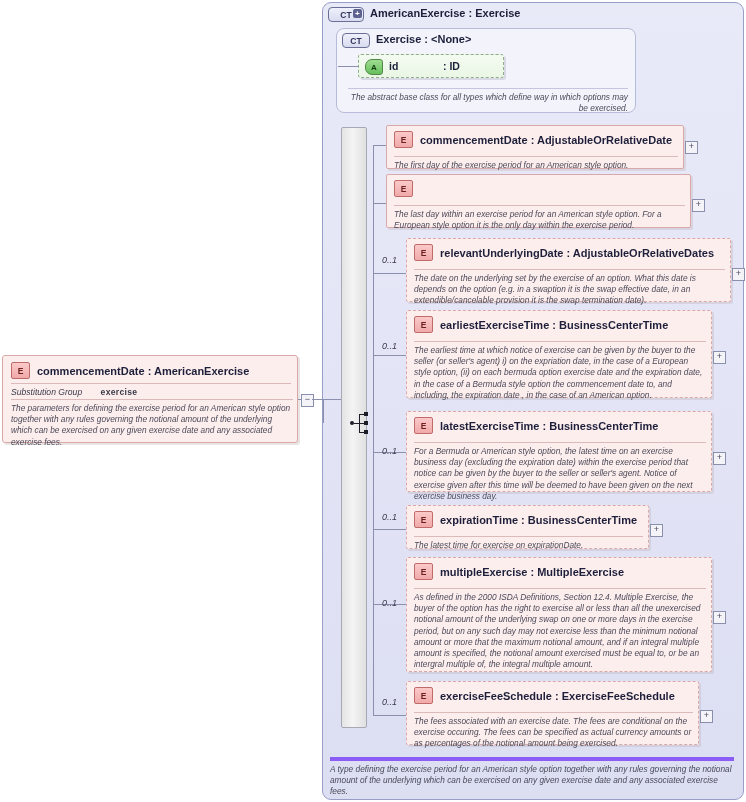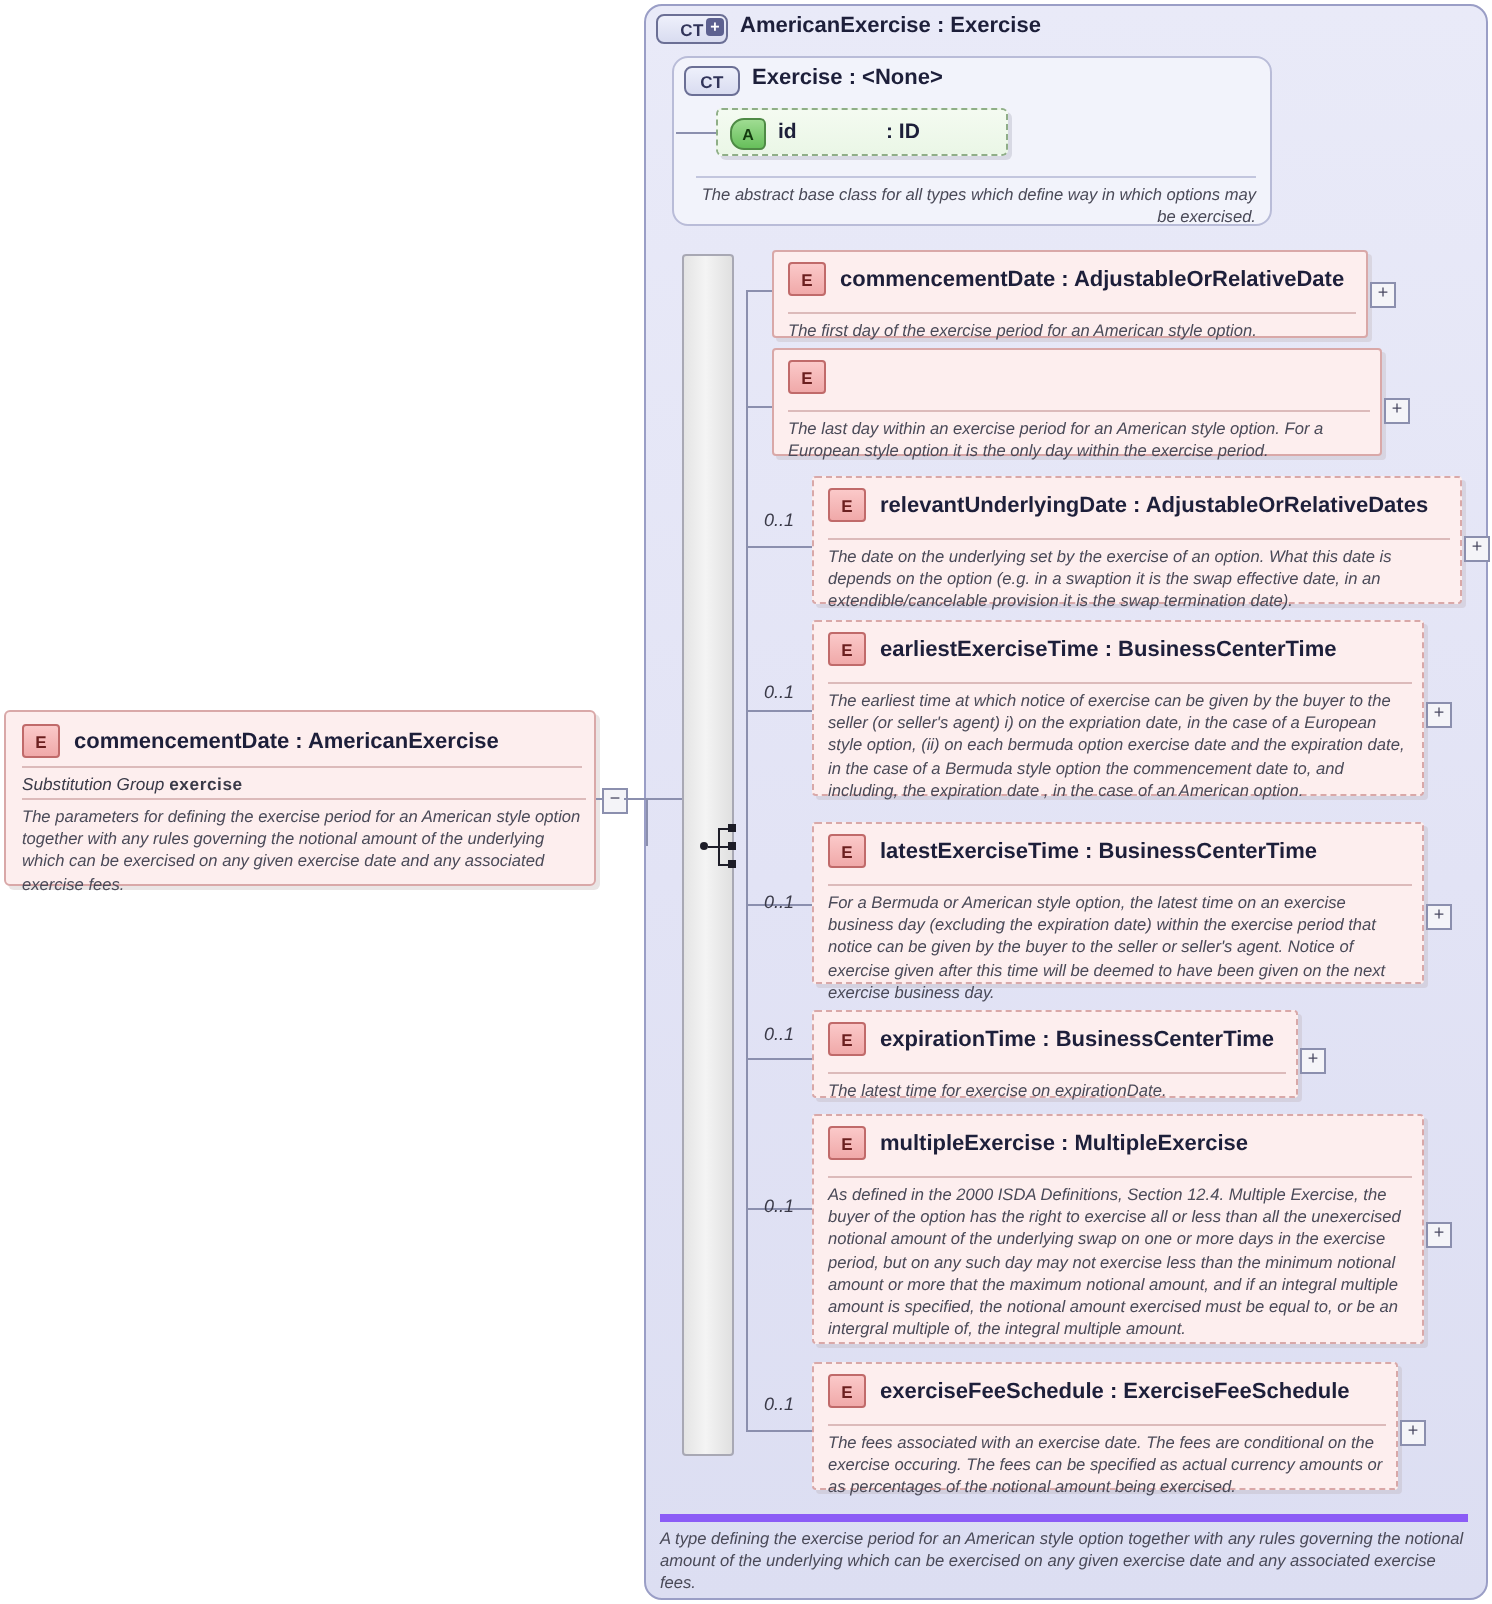--- a/index.html
+++ b/index.html
@@ -119,21 +119,21 @@
     font-size: 8.5px; font-weight: bold; color: #6b1f1f;
     display: flex; align-items: center; justify-content: center;
   }
   .el-title { font-size: 11px; font-weight: bold; color: #1d1f3a; white-space: nowrap; }
   .subgrp {
     position: absolute; left: 8px; top: 27px; width: 280px;
     border-top: 1px solid #dcbaba; padding-top: 3px;
     font-size: 8.6px; color: #3a3a48;
   }
   .subgrp .lbl { font-style: italic; }
-  .subgrp .val { font-weight: bold; margin-left: 0; letter-spacing:.3px; }
+  .subgrp .val { font-weight: bold; margin-left: 16px; letter-spacing:.3px; }
   .root-doc {
     position: absolute; left: 8px; top: 43px; width: 282px;
     border-top: 1px solid #dcbaba; padding-top: 3px; font-style: italic;
   }
 
   
   .line { position: absolute; background: #8b8fae; }
   .hline { height: 1px; }
   .vline { width: 1px; }
 

